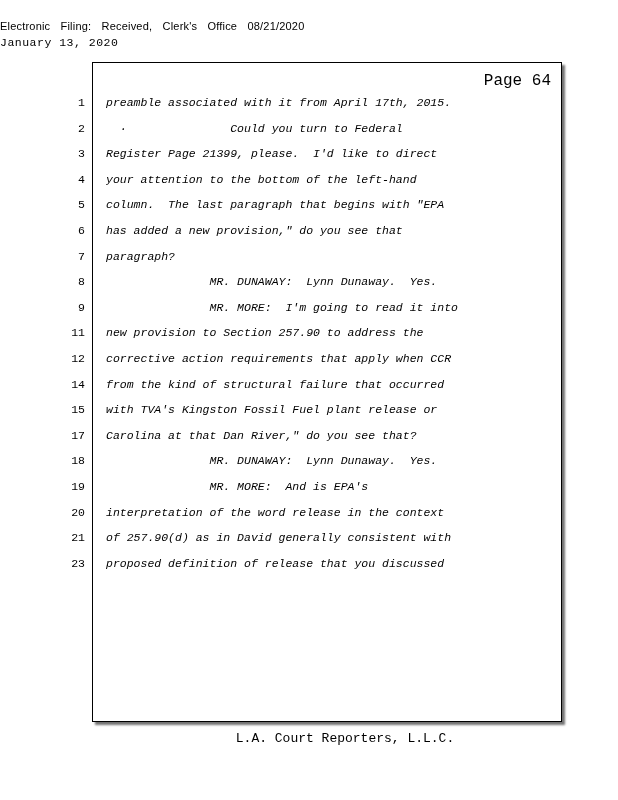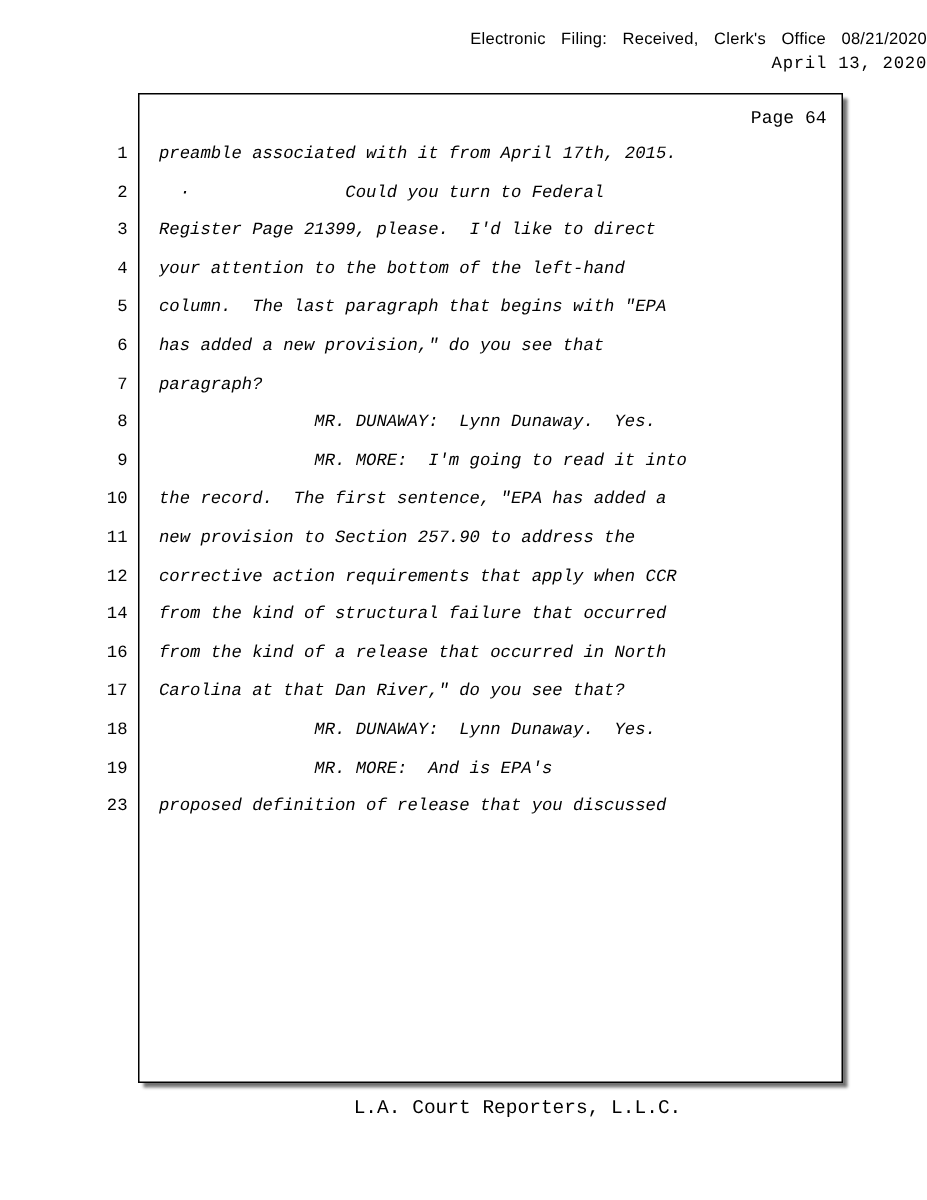--- a/index.html
+++ b/index.html
@@ -16,21 +16,21 @@
     font-family: "Liberation Mono", monospace;
     color: #000;
   }
 
   
   .header {
     position: absolute;
     top: 20px;
     left: 0;
     width: 100%;
-    text-align: right;
+    text-align: left;
   }
   .header-line1 {
     font-family: "Liberation Sans", sans-serif;
     font-size: 11px;
     word-spacing: 7px;
     letter-spacing: 0.2px;
   }
   .header-line2 {
     margin-top: 4px;
     font-family: "Liberation Mono", monospace;
@@ -46,21 +46,21 @@
     width: 468px;
     height: 658px;
     background: #ffffff;
     border: 1px solid #000;
     box-shadow: 3px 3px 2px rgba(0,0,0,0.55);
   }
   .page-label {
     position: absolute;
     top: 9px;
     right: 10px;
-    font-size: 12px;
+    font-size: 16px;
   }
   .lines {
     position: absolute;
     top: 27px;
     left: 0;
     right: 0;
   }
   .line {
     position: relative;
     height: 25.6px;
@@ -95,21 +95,21 @@
     padding-left: 36px;
   }
 </style>
 </head>
 <body>
 
 <div class="page">
 
   <div class="header">
     <div class="header-line1">Electronic Filing: Received, Clerk's Office 08/21/2020</div>
-    <div class="header-line2">April 13, 2020</div>
+    <div class="header-line2">January 13, 2020</div>
   </div>
 
   <div class="transcript-box">
     <div class="page-label">Page 64</div>
     <div class="lines" id="lines">
   <div class="line">
     <span class="num">1</span>
     <span class="text">preamble associated with it from April 17th, 2015.</span>
   </div>
 
@@ -146,63 +146,67 @@
   <div class="line">
     <span class="num">8</span>
     <span class="text">               MR. DUNAWAY:  Lynn Dunaway.  Yes.</span>
   </div>
 
   <div class="line">
     <span class="num">9</span>
     <span class="text">               MR. MORE:  I'm going to read it into</span>
   </div>
 
-  <div class="line">
-    <span class="num">10</span>
-    <span class="text">the record.  The first sentence, "EPA has added a</span>
-  </div>
 
   <div class="line">
     <span class="num">11</span>
     <span class="text">new provision to Section 257.90 to address the</span>
   </div>
 
   <div class="line">
     <span class="num">12</span>
     <span class="text">corrective action requirements that apply when CCR</span>
   </div>
 
 
   <div class="line">
     <span class="num">14</span>
     <span class="text">from the kind of structural failure that occurred</span>
   </div>
 
-
-  <div class="line">
-    <span class="num">16</span>
-    <span class="text">from the kind of a release that occurred in North</span>
-  </div>
+  <div class="line">
+    <span class="num">15</span>
+    <span class="text">with TVA's Kingston Fossil Fuel plant release or</span>
+  </div>
+
 
   <div class="line">
     <span class="num">17</span>
     <span class="text">Carolina at that Dan River," do you see that?</span>
   </div>
 
   <div class="line">
     <span class="num">18</span>
     <span class="text">               MR. DUNAWAY:  Lynn Dunaway.  Yes.</span>
   </div>
 
   <div class="line">
     <span class="num">19</span>
     <span class="text">               MR. MORE:  And is EPA's</span>
   </div>
 
-
+  <div class="line">
+    <span class="num">20</span>
+    <span class="text">interpretation of the word release in the context</span>
+  </div>
+
+  <div class="line">
+    <span class="num">21</span>
+    <span class="text">of 257.90(d) as in David generally consistent with</span>
+  </div>
 
 
   <div class="line">
     <span class="num">23</span>
     <span class="text">proposed definition of release that you discussed</span>
   </div>
 
 </div>
   </div>
 

